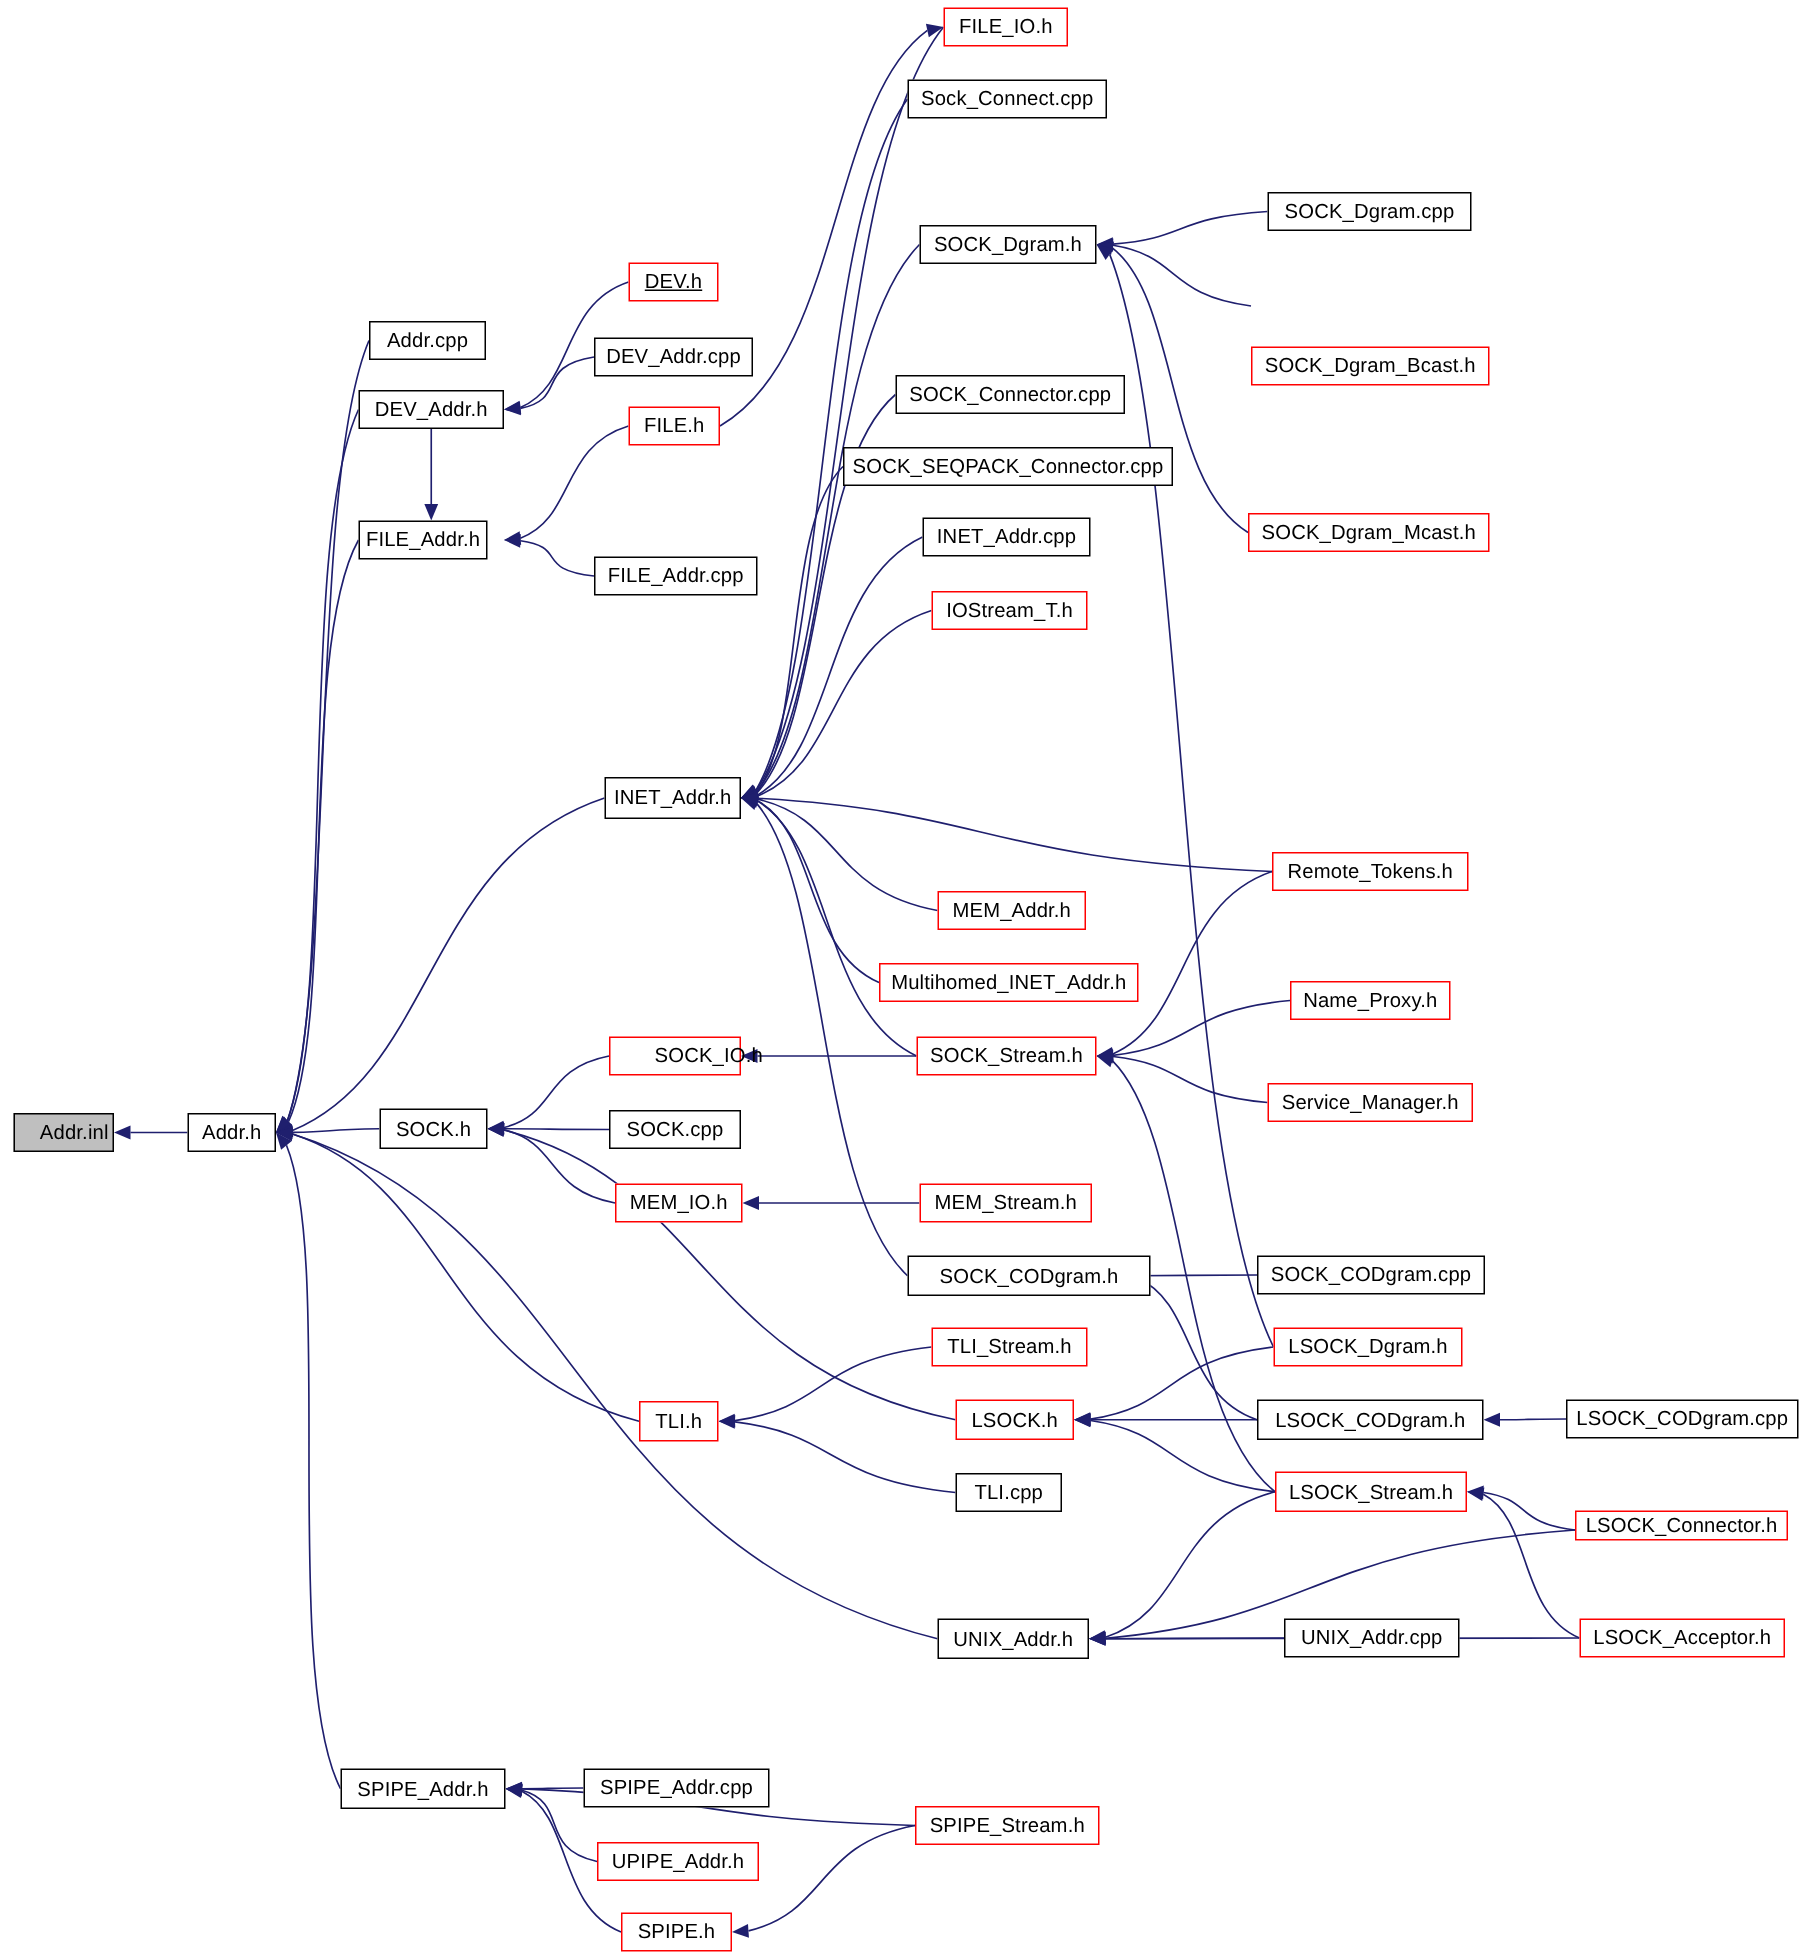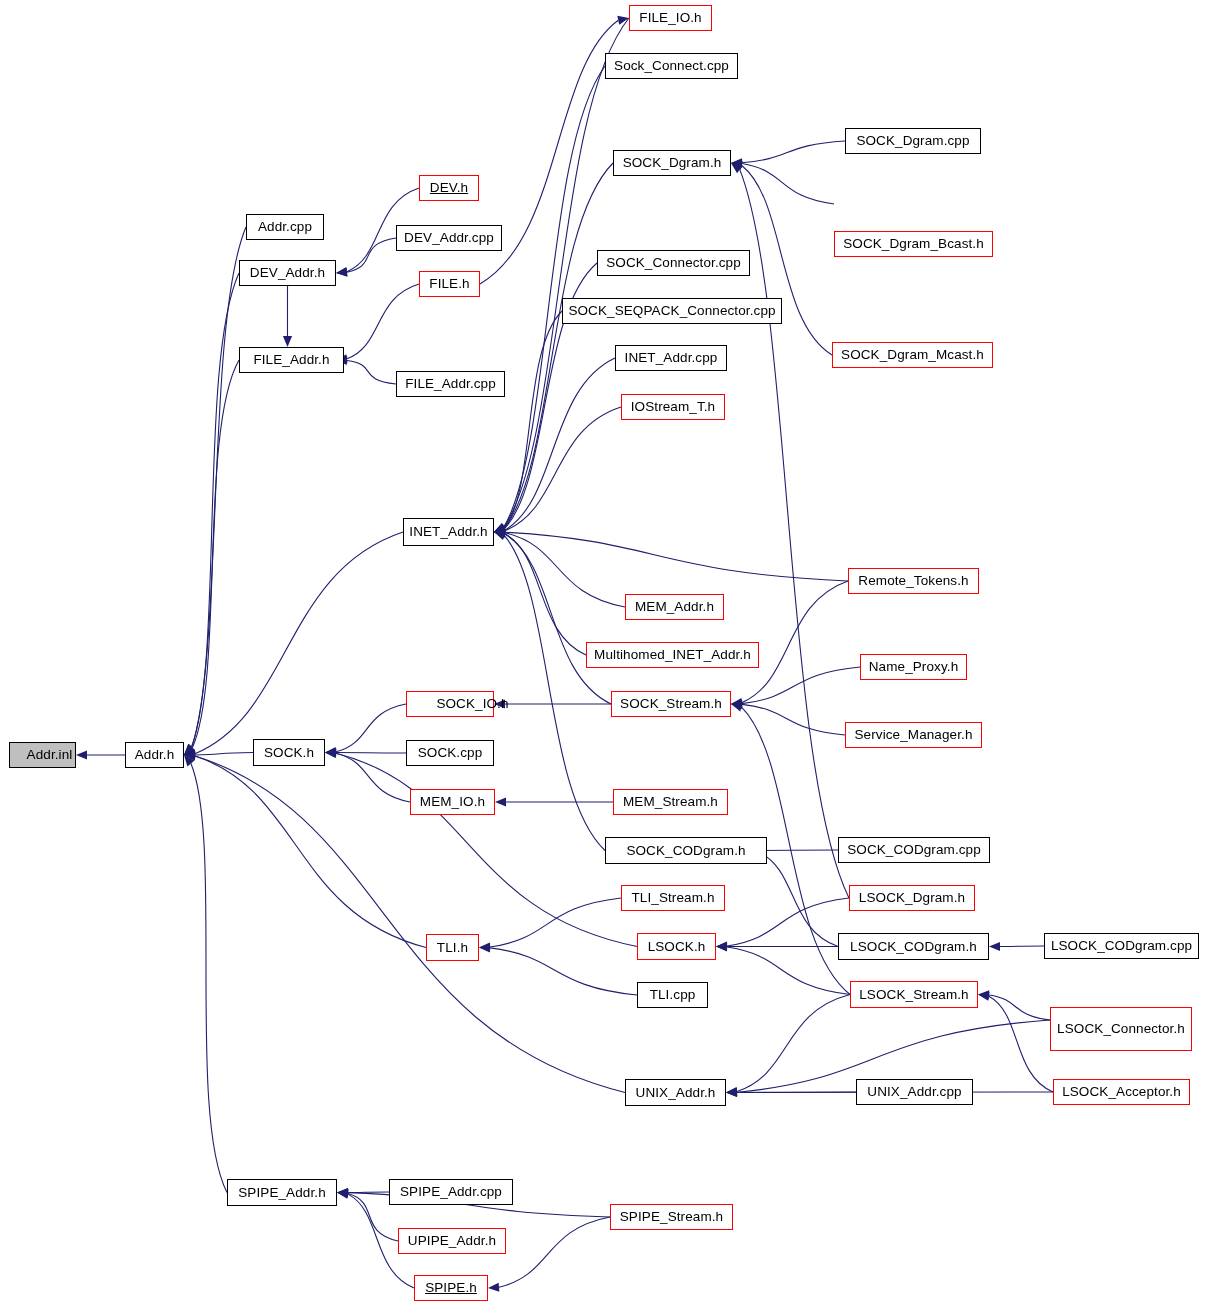--- a/index.html
+++ b/index.html
@@ -200,21 +200,21 @@
       </div>
       <div class="node-box" style="left: 396px; top: 225px; width: 106px; height: 26px;">
         <span class="node-label">DEV_Addr.cpp</span>
       </div>
       <div class="node-box" style="left: 239px; top: 260px; width: 97px; height: 26px;">
         <span class="node-label">DEV_Addr.h</span>
       </div>
       <div class="node-box red" style="left: 419px; top: 271px; width: 61px; height: 26px;">
         <span class="node-label">FILE.h</span>
       </div>
-      <div class="node-box" style="left: 239px; top: 347px; width: 105px; height: 26px; align-items: center;">
+      <div class="node-box" style="left: 239px; top: 347px; width: 86px; height: 26px; align-items: center;">
         <span class="node-label">FILE_Addr.h</span>
       </div>
       <div class="node-box" style="left: 396px; top: 371px; width: 109px; height: 26px;">
         <span class="node-label">FILE_Addr.cpp</span>
       </div>
       <div class="node-box red" style="left: 629px; top: 5px; width: 83px; height: 26px;">
         <span class="node-label">FILE_IO.h</span>
       </div>
       <div class="node-box" style="left: 605px; top: 53px; width: 133px; height: 26px;">
         <span class="node-label">Sock_Connect.cpp</span>
@@ -302,21 +302,21 @@
       </div>
       <div class="node-box" style="left: 1044px; top: 933px; width: 155px; height: 26px;">
         <span class="node-label">LSOCK_CODgram.cpp</span>
       </div>
       <div class="node-box" style="left: 637px; top: 982px; width: 71px; height: 26px;">
         <span class="node-label">TLI.cpp</span>
       </div>
       <div class="node-box red" style="left: 850px; top: 981px; width: 128px; height: 27px;">
         <span class="node-label">LSOCK_Stream.h</span>
       </div>
-      <div class="node-box red" style="left: 1050px; top: 1007px; width: 142px; height: 44px;">
+      <div class="node-box red" style="left: 1050px; top: 1007px; width: 142px; height: 20px;">
         <span class="node-label">LSOCK_Connector.h</span>
       </div>
       <div class="node-box" style="left: 625px; top: 1079px; width: 101px; height: 27px;">
         <span class="node-label">UNIX_Addr.h</span>
       </div>
       <div class="node-box" style="left: 856px; top: 1079px; width: 117px; height: 26px;">
         <span class="node-label">UNIX_Addr.cpp</span>
       </div>
       <div class="node-box red" style="left: 1053px; top: 1079px; width: 137px; height: 26px;">
         <span class="node-label">LSOCK_Acceptor.h</span>
@@ -326,17 +326,17 @@
       </div>
       <div class="node-box" style="left: 389px; top: 1179px; width: 124px; height: 26px;">
         <span class="node-label">SPIPE_Addr.cpp</span>
       </div>
       <div class="node-box red" style="left: 610px; top: 1204px; width: 123px; height: 26px;">
         <span class="node-label">SPIPE_Stream.h</span>
       </div>
       <div class="node-box red" style="left: 398px; top: 1228px; width: 108px; height: 26px;">
         <span class="node-label">UPIPE_Addr.h</span>
       </div>
-      <div class="node-box red" style="left: 414px; top: 1275px; width: 74px; height: 26px; text-decoration: underline;">
+      <div class="node-box red" style="left: 414px; top: 1275px; width: 74px; height: 26px;">
         <span class="node-label">SPIPE.h</span>
       </div>
     </div>
 </div>
 
 </body></html>

